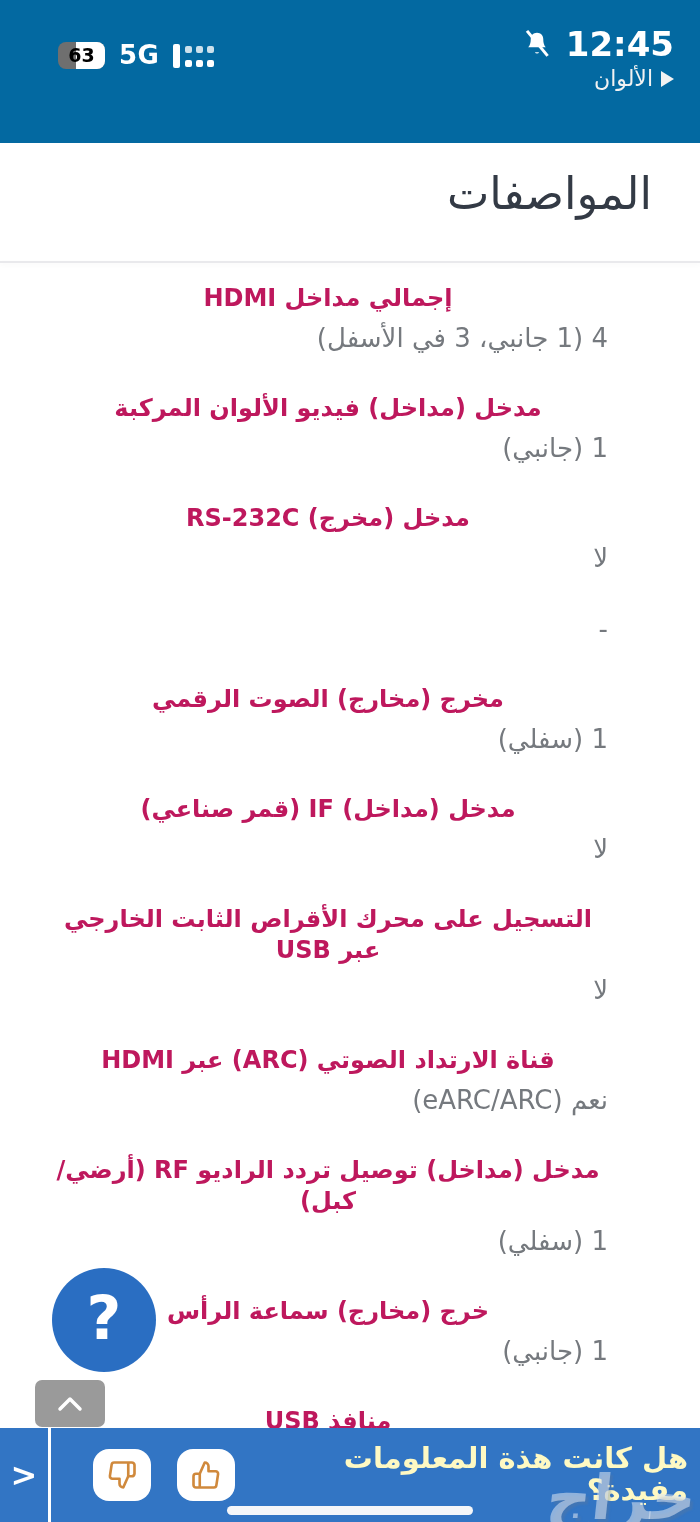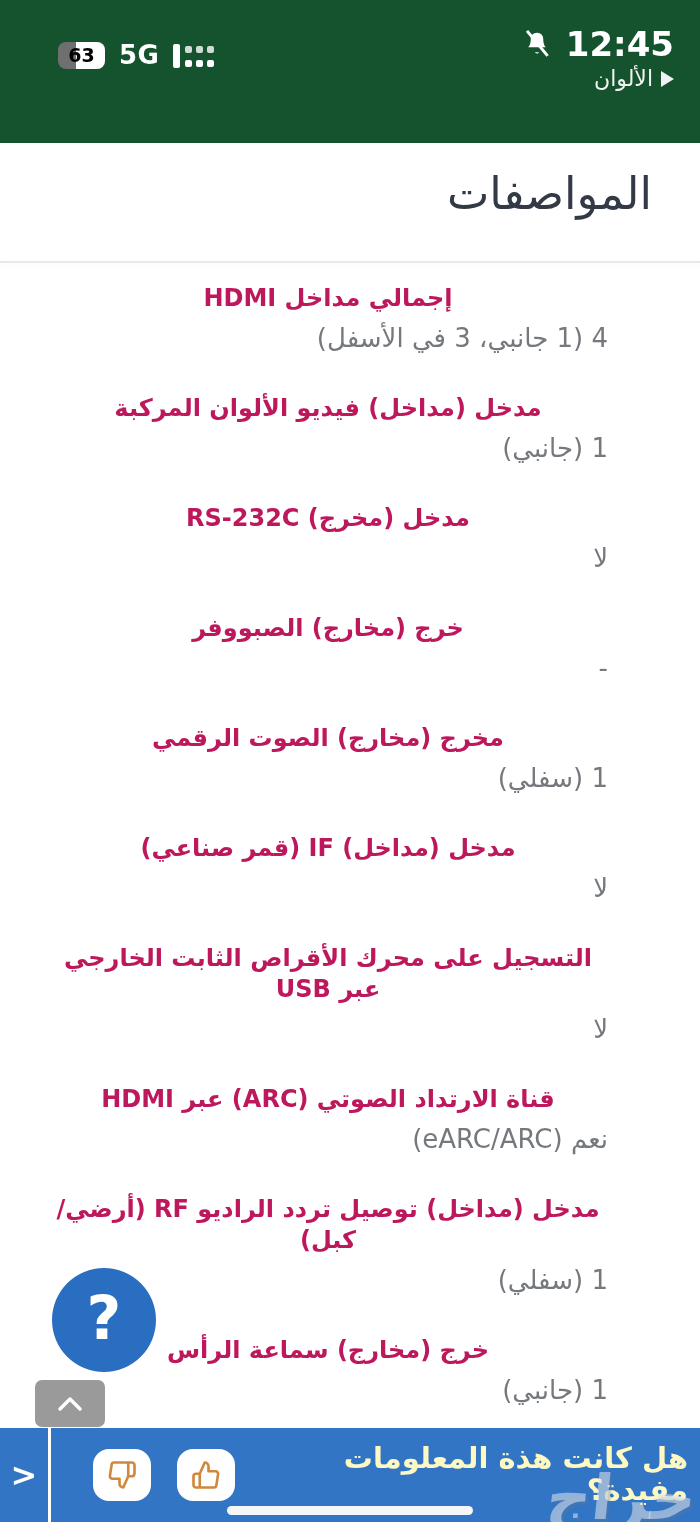--- a/index.html
+++ b/index.html
@@ -2,21 +2,21 @@
 <html lang="ar"><head>
 <meta charset="utf-8">
 <style>
   html,body{margin:0;padding:0;background:#fff;}
   *{box-sizing:border-box;}
   .screen{
     position:relative;width:700px;height:1522px;overflow:hidden;
     font-family:"DejaVu Sans",sans-serif;background:#ffffff;
   }
   
-  .statusbar{position:relative;width:100%;height:143px;background:#14532d;color:#fff;}
+  .statusbar{position:relative;width:100%;height:143px;background:#0369a1;color:#fff;}
   .sb-left{position:absolute;left:58px;top:40px;display:flex;align-items:center;gap:14px;}
   .battery{position:relative;width:47px;height:27px;border-radius:8px;background:#6f6f6f;overflow:hidden;}
   .battery-fill{position:absolute;right:0;top:0;bottom:0;width:62%;background:#ffffff;}
   .battery-num{position:absolute;inset:0;display:flex;align-items:center;justify-content:center;
     font-size:19px;font-weight:bold;color:#000;}
   .net{font-size:26px;font-weight:bold;letter-spacing:0.5px;}
   .sigdots{position:relative;width:40px;height:26px;}
   .sigdots i{position:absolute;background:#fff;border-radius:2px;}
   .sb-right{position:absolute;right:26px;top:24px;text-align:right;}
   .time-row{display:flex;align-items:center;justify-content:flex-start;gap:14px;}
@@ -108,21 +108,20 @@
       </div>
       <div class="spec-row">
         <div class="spec-label">مدخل (مداخل) فيديو الألوان المركبة</div>
         <div class="spec-value">1 (جانبي)</div>
       </div>
       <div class="spec-row">
         <div class="spec-label">مدخل (مخرج) RS-232C</div>
         <div class="spec-value">لا</div>
       </div>
       <div class="spec-row">
-        <div class="spec-label">خرج (مخارج) الصبووفر</div>
         <div class="spec-value">-</div>
       </div>
       <div class="spec-row">
         <div class="spec-label">مخرج (مخارج) الصوت الرقمي</div>
         <div class="spec-value">1 (سفلي)</div>
       </div>
       <div class="spec-row">
         <div class="spec-label">مدخل (مداخل) IF (قمر صناعي)</div>
         <div class="spec-value">لا</div>
       </div>

